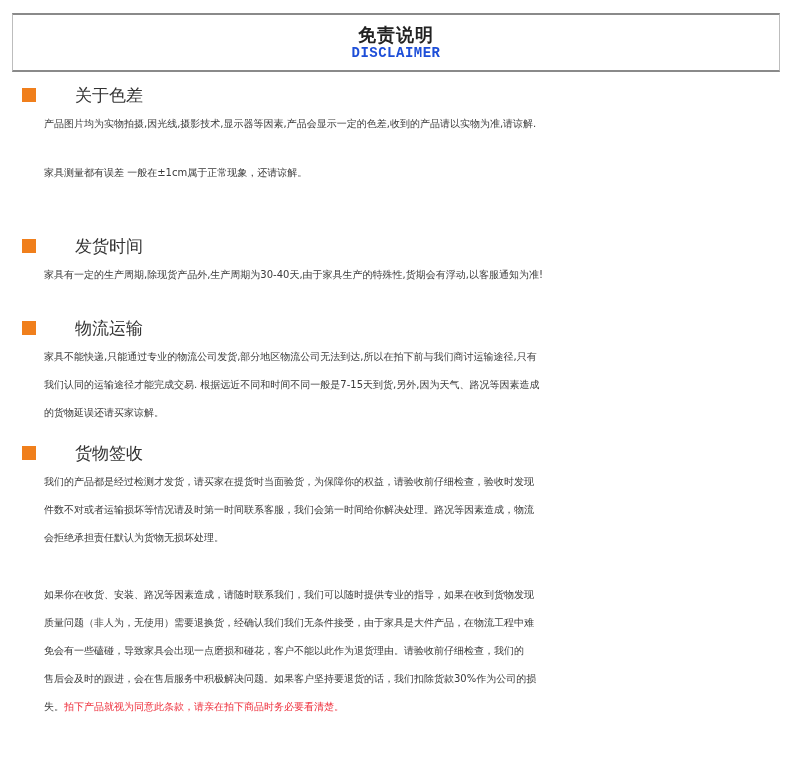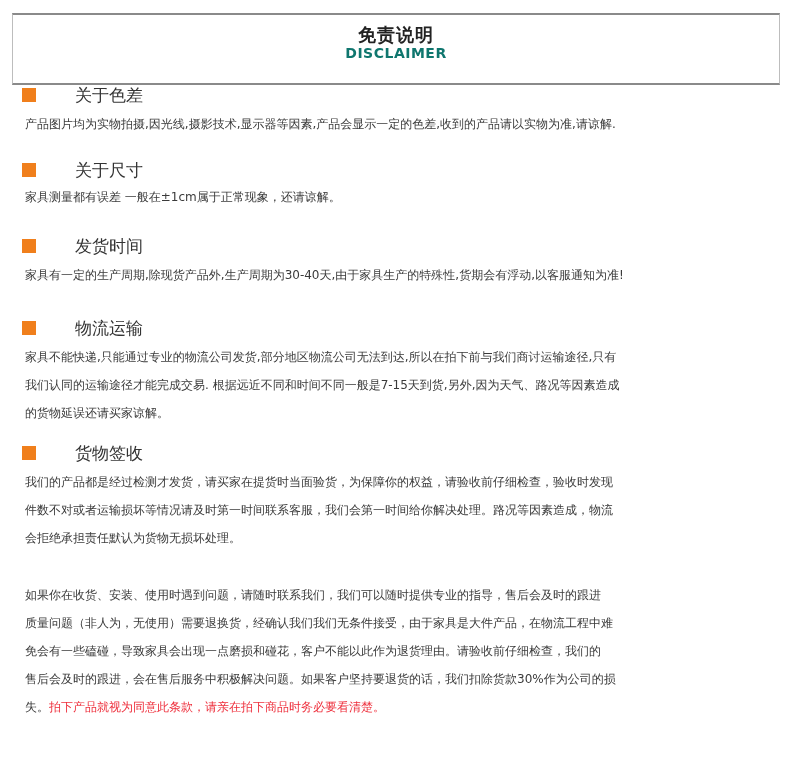--- a/index.html
+++ b/index.html
@@ -2,43 +2,43 @@
 <html><head>
 <meta charset="utf-8">
 <style>
   html, body { margin: 0; padding: 0; background: #ffffff; }
   body {
     width: 790px; height: 782px; position: relative; overflow: hidden;
     font-family: "DejaVu Sans", "Liberation Sans", sans-serif;
     color: #333333;
   }
   .header-box {
-    position: absolute; left: 12px; top: 13px; width: 768px; height: 72px;
+    position: absolute; left: 12px; top: 13px; width: 768px; height: 59px;
     border-top: 2px solid #8a8a8a; border-bottom: 2px solid #8a8a8a;
     border-left: 1px solid #bdbdbd; border-right: 1px solid #bdbdbd;
     box-sizing: border-box; text-align: center;
   }
   .header-cn {
     position: absolute; left: 0; right: 0; top: 8px;
     font-size: 18px; font-weight: bold; color: #222; letter-spacing: 1px;
   }
   .header-en {
     position: absolute; left: 0; right: 0; top: 30px;
-    font-size: 14px; font-weight: bold; color: #0f766e; letter-spacing: 0.5px;
+    font-size: 14px; font-weight: bold; color: #1d4ed8; letter-spacing: 0.5px; font-family: Liberation Mono, monospace;
   }
   .section { position: absolute; left: 22px; width: 750px; }
   .sec-title {
     display: flex; align-items: center; height: 24px;
     font-size: 17px; color: #333; gap: 36px;
   }
   .sq {
     width: 14px; height: 14px; background: #f07f1c; margin-right: 3px; flex: 0 0 auto;
   }
   .sec-body {
-    font-size: 12px; color: #3a3a3a; line-height: 28px; margin-left: 3px; margin-top: 3px;
+    font-size: 10px; color: #3a3a3a; line-height: 28px; margin-left: 22px; margin-top: 3px;
   }
   .sec-body.tight { margin-top: 1px; }
   .red { color: #ee2f3c; }
 </style>
 </head>
 <body>
 
 <div class="header-box">
   <div class="header-cn">免责说明</div>
   <div class="header-en">DISCLAIMER</div>
@@ -48,24 +48,20 @@
   <div class="sec-title">
     <span class="sq"></span>
     <span>关于色差</span>
   </div>
   <div class="sec-body">
     <div>产品图片均为实物拍摄,因光线,摄影技术,显示器等因素,产品会显示一定的色差,收到的产品请以实物为准,请谅解.</div>
   </div>
 </div>
 
 <div class="section" style="top:158px;">
-  <div class="sec-title">
-    <span class="sq"></span>
-    <span>关于尺寸</span>
-  </div>
   <div class="sec-body tight">
     <div>家具测量都有误差 一般在±1cm属于正常现象，还请谅解。</div>
   </div>
 </div>
 
 <div class="section" style="top:234px;">
   <div class="sec-title">
     <span class="sq"></span>
     <span>发货时间</span>
   </div>
@@ -93,21 +89,21 @@
   </div>
   <div class="sec-body">
     <div>我们的产品都是经过检测才发货，请买家在提货时当面验货，为保障你的权益，请验收前仔细检查，验收时发现</div>
     <div>件数不对或者运输损坏等情况请及时第一时间联系客服，我们会第一时间给你解决处理。路况等因素造成，物流</div>
     <div>会拒绝承担责任默认为货物无损坏处理。</div>
   </div>
 </div>
 
 <div class="section" style="top:573px;">
   <div class="sec-body" style="margin-top:8px;">
-    <div>如果你在收货、安装、使用时遇到问题，请随时联系我们，我们可以随时提供专业的指导，售后会及时的跟进</div>
+    <div>如果你在收货、安装、路况等因素造成，请随时联系我们，我们可以随时提供专业的指导，如果在收到货物发现</div>
     <div>质量问题（非人为，无使用）需要退换货，经确认我们我们无条件接受，由于家具是大件产品，在物流工程中难</div>
     <div>免会有一些磕碰，导致家具会出现一点磨损和碰花，客户不能以此作为退货理由。请验收前仔细检查，我们的</div>
     <div>售后会及时的跟进，会在售后服务中积极解决问题。如果客户坚持要退货的话，我们扣除货款30%作为公司的损</div>
     <div>
       <span>失。</span><span class="red">拍下产品就视为同意此条款，请亲在拍下商品时务必要看清楚。</span>
     </div>
   </div>
 </div>
 
 </body></html>

